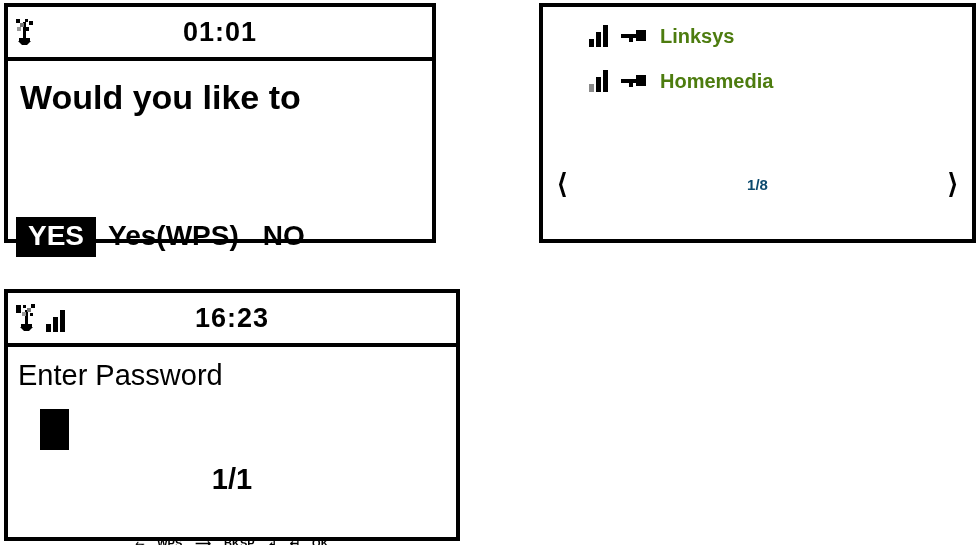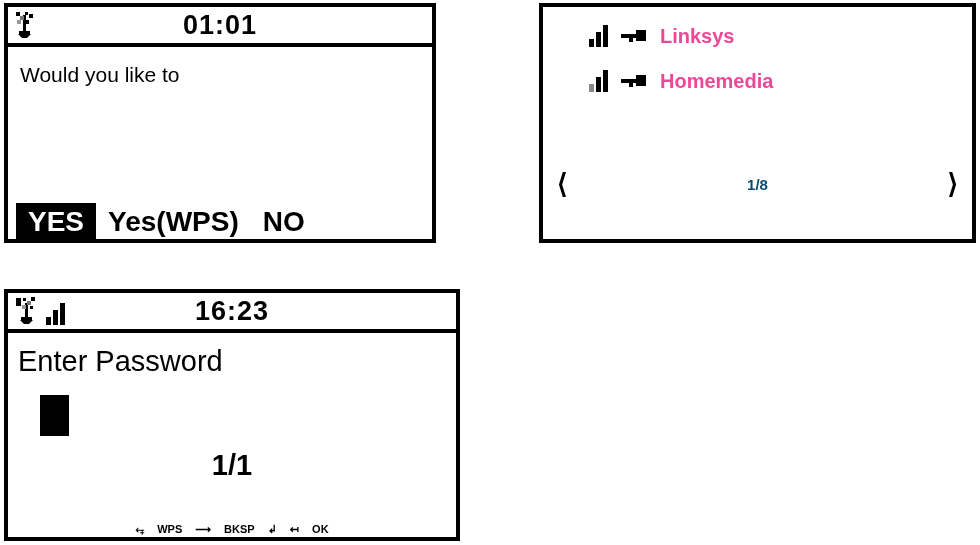--- a/index.html
+++ b/index.html
@@ -21,21 +21,21 @@
 
   
   .lcd {
     position: absolute;
     background: #ffffff;
     border: 4px solid #000000;
     box-sizing: border-box;
   }
   .lcd-statusbar {
     position: relative;
-    height: 40px;
+    height: 54px;
     border-bottom: 4px solid #000000;
     box-sizing: border-box;
     display: flex;
     align-items: center;
   }
   .status-icons {
     position: absolute;
     left: 6px;
     top: 50%;
     transform: translateY(-50%);
@@ -56,22 +56,22 @@
   }
   .lcd-body {
     position: relative;
     box-sizing: border-box;
   }
 
   
   #panel-confirm { left: 4px; top: 3px; width: 432px; height: 240px; }
   #panel-confirm .lcd-body { padding: 14px 0 0 12px; height: 196px; }
   .prompt-line {
-    font-size: 21px;
-    font-weight: normal;
+    font-size: 34px;
+    font-weight: bold;
     color: #000000;
     line-height: 1.34;
     letter-spacing: 0px;
     white-space: nowrap;
   }
   .choice-row {
     position: absolute;
     left: 8px;
     bottom: 0px;
     display: flex;
@@ -97,21 +97,21 @@
   .net-row {
     display: flex;
     align-items: center;
     height: 45px;
     padding-left: 46px;
     gap: 13px;
   }
   .net-name {
     font-size: 20px;
     font-weight: bold;
-    color: #ec4899;
+    color: #4d7c0f;
     letter-spacing: 0px;
     white-space: nowrap;
     line-height: 1;
   }
   .pager {
     position: absolute;
     left: 0;
     right: 0;
     bottom: 4px;
     height: 30px;

